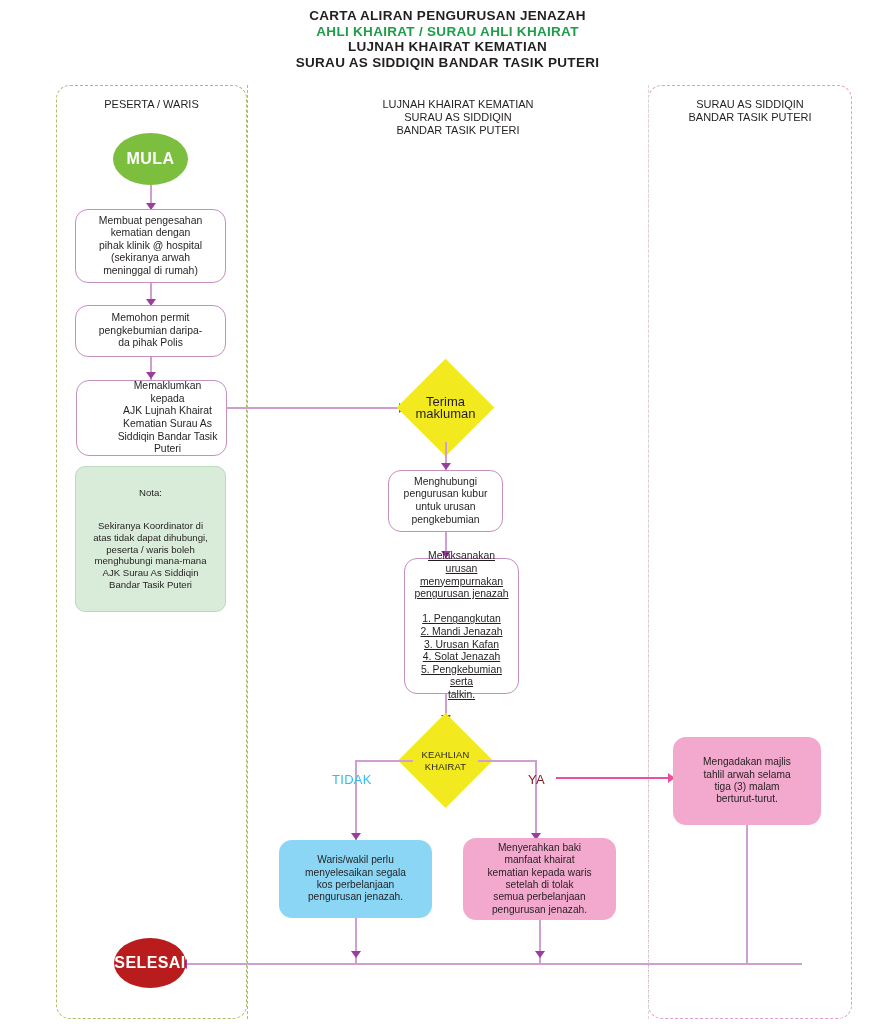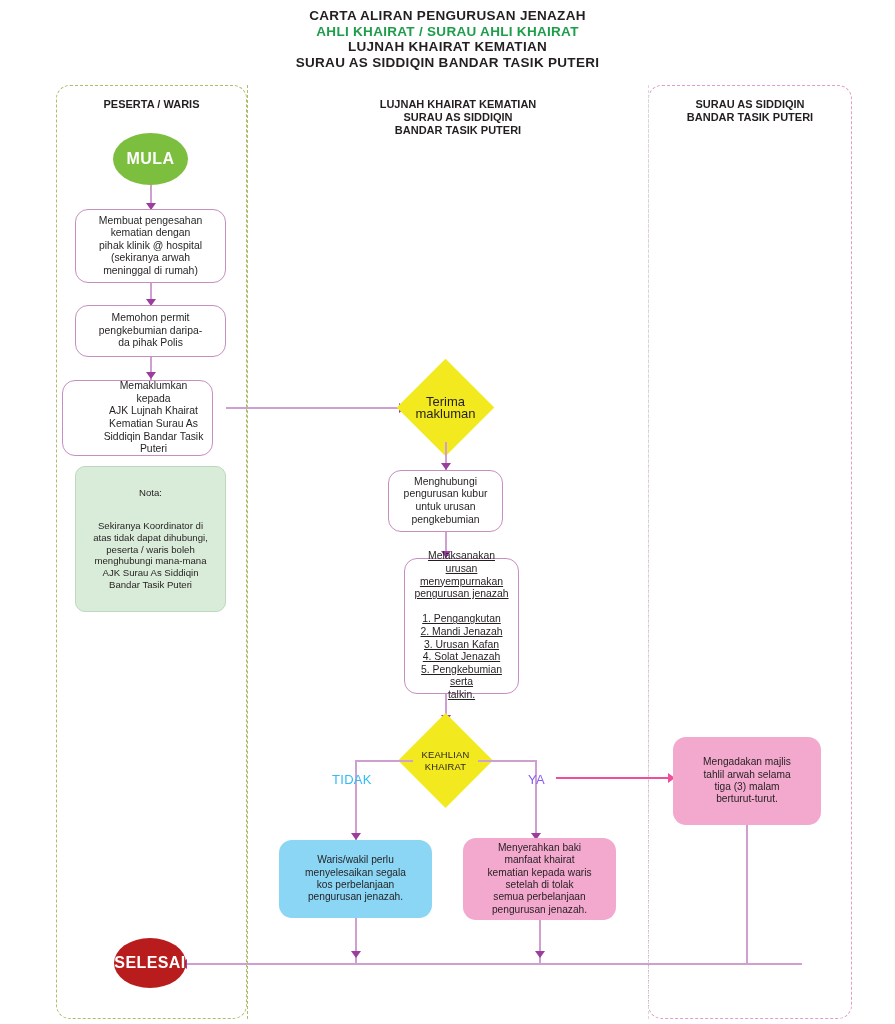--- a/index.html
+++ b/index.html
@@ -13,21 +13,21 @@
   
   .title-block{position:absolute;left:0;top:8px;width:895px;text-align:center;}
   .title-line{font-weight:bold;font-size:13.5px;letter-spacing:.3px;line-height:15.5px;color:#231f20;}
   .title-line.green{color:#1e9d4b;}
 
   
   .lane{position:absolute;border-radius:14px;box-sizing:border-box;background:transparent;}
   .lane-left{left:56px;top:85px;width:191px;height:934px;border:1.4px dashed #b2bb6a;}
   .lane-right{left:648px;top:85px;width:204px;height:934px;border:1.4px dashed #e09ccb;}
 
-  .lane-title{position:absolute;text-align:center;font-weight:bold;font-size:11px;line-height:13px;color:#231f20;}
+  .lane-title{position:absolute;text-align:center;font-weight:normal;font-size:11px;line-height:13px;color:#231f20;}
   .lane-title-left{left:56px;top:98px;width:191px;}
   .lane-title-mid{left:330px;top:98px;width:256px;}
   .lane-title-right{left:648px;top:98px;width:204px;}
 
   
   .node{position:absolute;box-sizing:border-box;display:flex;align-items:center;justify-content:center;text-align:center;}
   .node .txt{width:100%;padding:0 7px;box-sizing:border-box;white-space:pre-line;}
 
   .proc{border:1.3px solid #c58fc0;border-radius:13px;background:#ffffff;
         font-size:10.4px;line-height:12.6px;color:#231f20;}
@@ -60,21 +60,21 @@
   .ln-h{height:1.6px;}
   .ln-pink{background:#ef4e9c;}
   .arrow{position:absolute;width:0;height:0;}
   .arrow-down{border-left:5px solid transparent;border-right:5px solid transparent;border-top:7px solid #9b3d9e;}
   .arrow-right{border-top:5px solid transparent;border-bottom:5px solid transparent;border-left:7px solid #9b3d9e;}
   .arrow-left{border-top:5px solid transparent;border-bottom:5px solid transparent;border-right:7px solid #9b3d9e;}
   .arrow-right-pink{border-top:5px solid transparent;border-bottom:5px solid transparent;border-left:7px solid #ef4e9c;}
 
   .branch-label{position:absolute;font-size:13px;font-weight:normal;letter-spacing:.3px;}
   .label-tidak{color:#33bdf0;}
-  .label-ya{color:#8b5cf6;}
+  .label-ya{color:#7f1d1d;}
 </style>
 </head>
 <body>
 
 <div class="canvas">
 
   <div class="title-block">
     <div class="title-line">CARTA ALIRAN PENGURUSAN JENAZAH</div>
     <div class="title-line green">AHLI KHAIRAT / SURAU AHLI KHAIRAT</div>
     <div class="title-line">LUJNAH KHAIRAT KEMATIAN</div>
@@ -114,21 +114,21 @@
 
   <div class="node proc" style="left:75px;top:305px;width:151px;height:52px;">
     <span class="txt">Memohon permit
 pengkebumian daripa-
 da pihak Polis</span>
   </div>
 
   <div class="ln ln-v" style="left:150px;top:357px;height:23px;"></div>
   <div class="arrow arrow-down" style="left:146px;top:372px;"></div>
 
-  <div class="node proc" style="left:62px;top:380px;width:151px;height:76px;padding-left:32px;">
+  <div class="node proc" style="left:76px;top:380px;width:151px;height:76px;padding-left:32px;">
     <span class="txt">Memaklumkan kepada
 AJK Lujnah Khairat
 Kematian Surau As
 Siddiqin Bandar Tasik
 Puteri</span>
   </div>
 
   <div class="ln ln-h" style="left:226px;top:407px;width:180px;"></div>
   <div class="arrow arrow-right" style="left:399px;top:403px;"></div>
 

